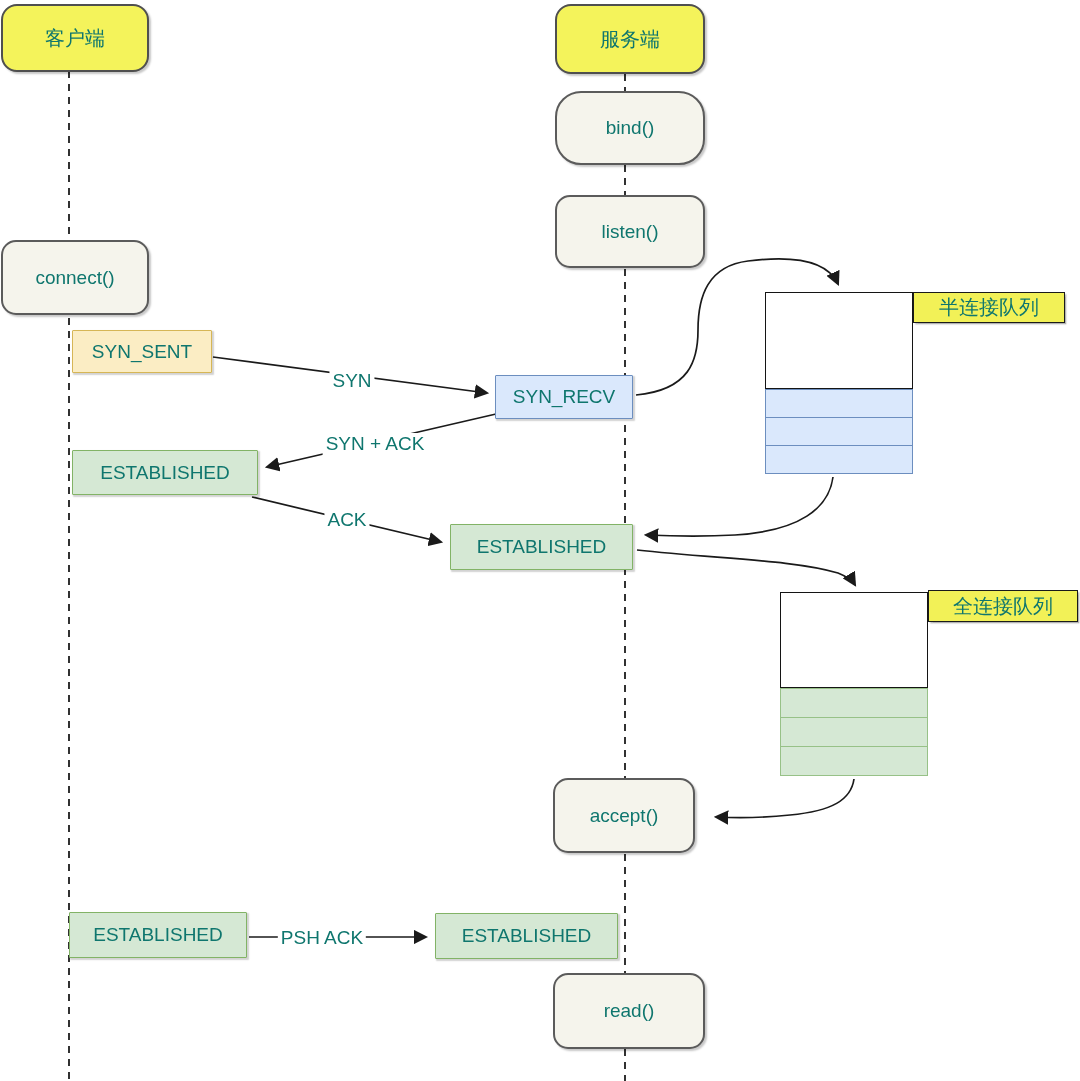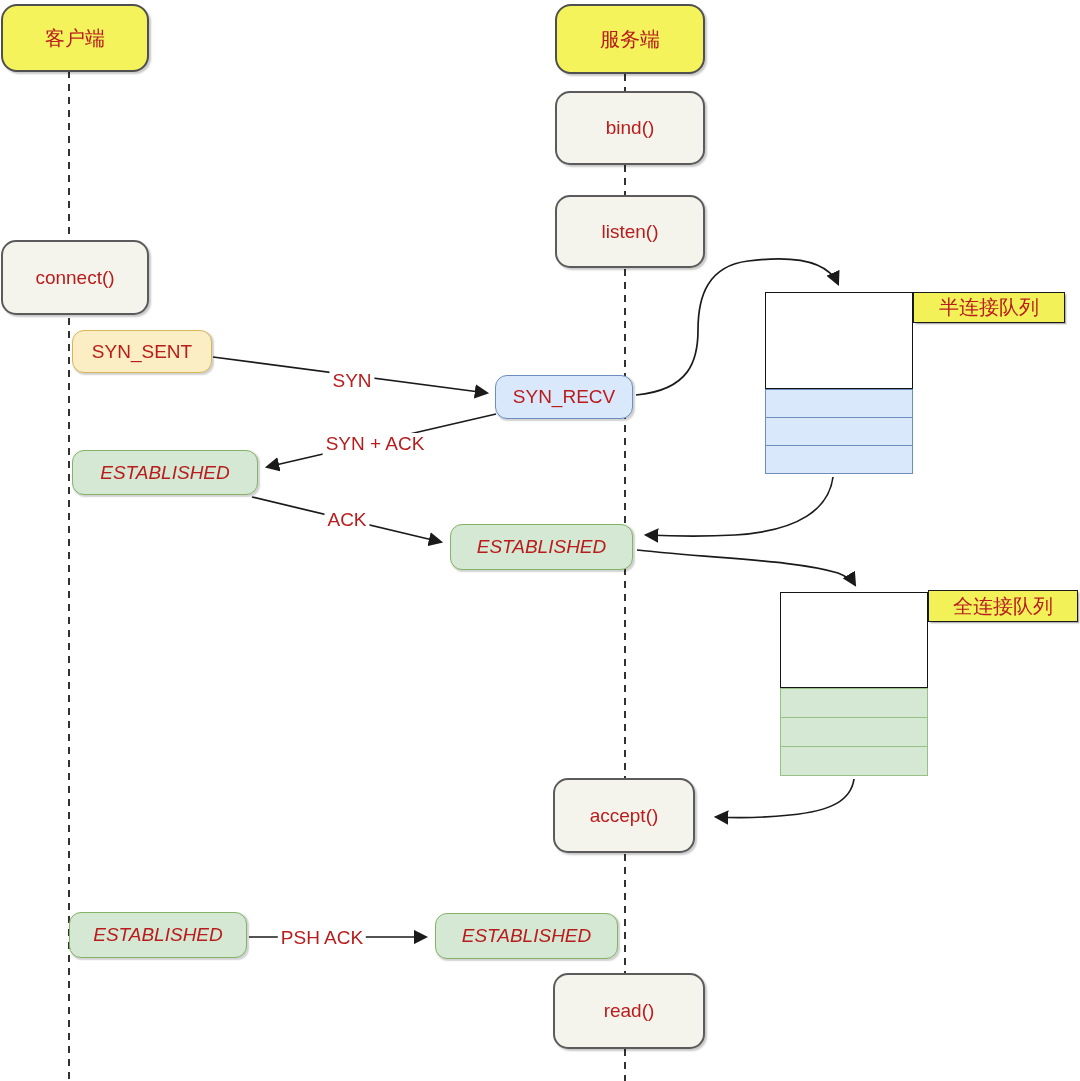--- a/index.html
+++ b/index.html
@@ -1,21 +1,21 @@
 <!DOCTYPE html>
 <html><head>
 <meta charset="utf-8">
 <style>
   html,body{margin:0;padding:0;background:#ffffff;}
   #canvas{
     position:relative;
     width:1080px;height:1081px;
     background:#ffffff;
     font-family:"Liberation Sans","DejaVu Sans",sans-serif;
-    color:#b91c1c;
+    color:#0f766e;
     overflow:hidden;
   }
   #wires{position:absolute;left:0;top:0;z-index:0;}
   .box{
     position:absolute;
     display:flex;align-items:center;justify-content:center;
     box-sizing:border-box;
     text-align:center;
     z-index:2;
     white-space:nowrap;
@@ -32,26 +32,26 @@
   .call{
     background:#F5F4EC;
     border:2px solid #5b5b5b;
     border-radius:15px;
     font-size:19px;
     box-shadow:2px 2px 2px rgba(0,0,0,0.22);
   }
   
   .state{
     font-size:19px;
-    border-radius:12px;
+    border-radius:1px;
     box-shadow:1.5px 1.5px 1.5px rgba(0,0,0,0.18);
   }
   .state.wheat{background:#FBEDC4;border:1.6px solid #D6B656;}
   .state.blue {background:#DAE8FC;border:1.6px solid #6C8EBF;}
-  .state.green{background:#D5E8D4;border:1.6px solid #82B366;font-style:italic;}
+  .state.green{background:#D5E8D4;border:1.6px solid #82B366;}
   
   .qbox{
     position:absolute;box-sizing:border-box;
     background:#ffffff;border:1.7px solid #141414;
     z-index:1;
   }
   .qrows{position:absolute;z-index:1;}
   .qrow{box-sizing:border-box;width:100%;margin-top:-1px;}
   .qrow:first-child{margin-top:0;}
   .qrow.blue {height:29px;background:#DAE8FC;border:1px solid #6C8EBF;}
@@ -97,21 +97,21 @@
 
     <path d="M636 395 C690 390 698 360 698 330 C698 296 708 266 748 261 C796 255 828 262 838 284" fill="none" stroke="#1a1a1a" stroke-width="1.7" marker-end="url(#arw)"></path>
     <path d="M833 477 C829 508 800 531 735 535 C700 537 668 536 646 535" fill="none" stroke="#1a1a1a" stroke-width="1.7" marker-end="url(#arw)"></path>
     <path d="M637 550 C720 559 795 560 838 573 C848 577 852 580 855 585" fill="none" stroke="#1a1a1a" stroke-width="1.7" marker-end="url(#arw)"></path>
     <path d="M854 779 C851 800 832 811 790 815 C762 818 738 818 716 817" fill="none" stroke="#1a1a1a" stroke-width="1.7" marker-end="url(#arw)"></path>
   </svg>
 
   <div class="box actor" style="left:1px;top:4px;width:148px;height:68px;">客户端</div>
   <div class="box actor" style="left:555px;top:4px;width:150px;height:70px;">服务端</div>
 
-  <div class="box call" style="left:555px;top:91px;width:150px;height:74px;">bind()</div>
+  <div class="box call" style="left:555px;top:91px;width:150px;height:74px;border-radius:26px;">bind()</div>
   <div class="box call" style="left:555px;top:195px;width:150px;height:73px;">listen()</div>
   <div class="box call" style="left:1px;top:240px;width:148px;height:75px;">connect()</div>
   <div class="box call" style="left:553px;top:778px;width:142px;height:75px;">accept()</div>
   <div class="box call" style="left:553px;top:973px;width:152px;height:76px;">read()</div>
 
   <div class="box state wheat" style="left:72px;top:330px;width:140px;height:43px;">SYN_SENT</div>
   <div class="box state blue" style="left:495px;top:375px;width:138px;height:44px;">SYN_RECV</div>
   <div class="box state green" style="left:72px;top:450px;width:186px;height:45px;">ESTABLISHED</div>
   <div class="box state green" style="left:450px;top:524px;width:183px;height:46px;">ESTABLISHED</div>
   <div class="box state green" style="left:69px;top:912px;width:178px;height:46px;">ESTABLISHED</div>

